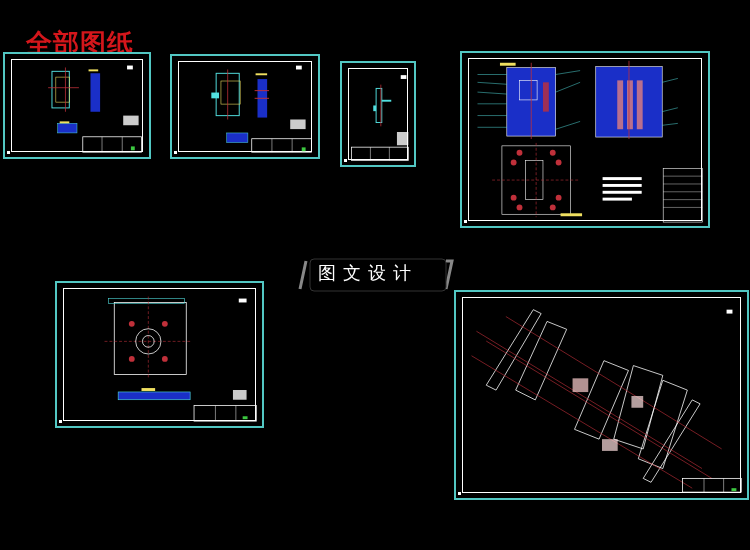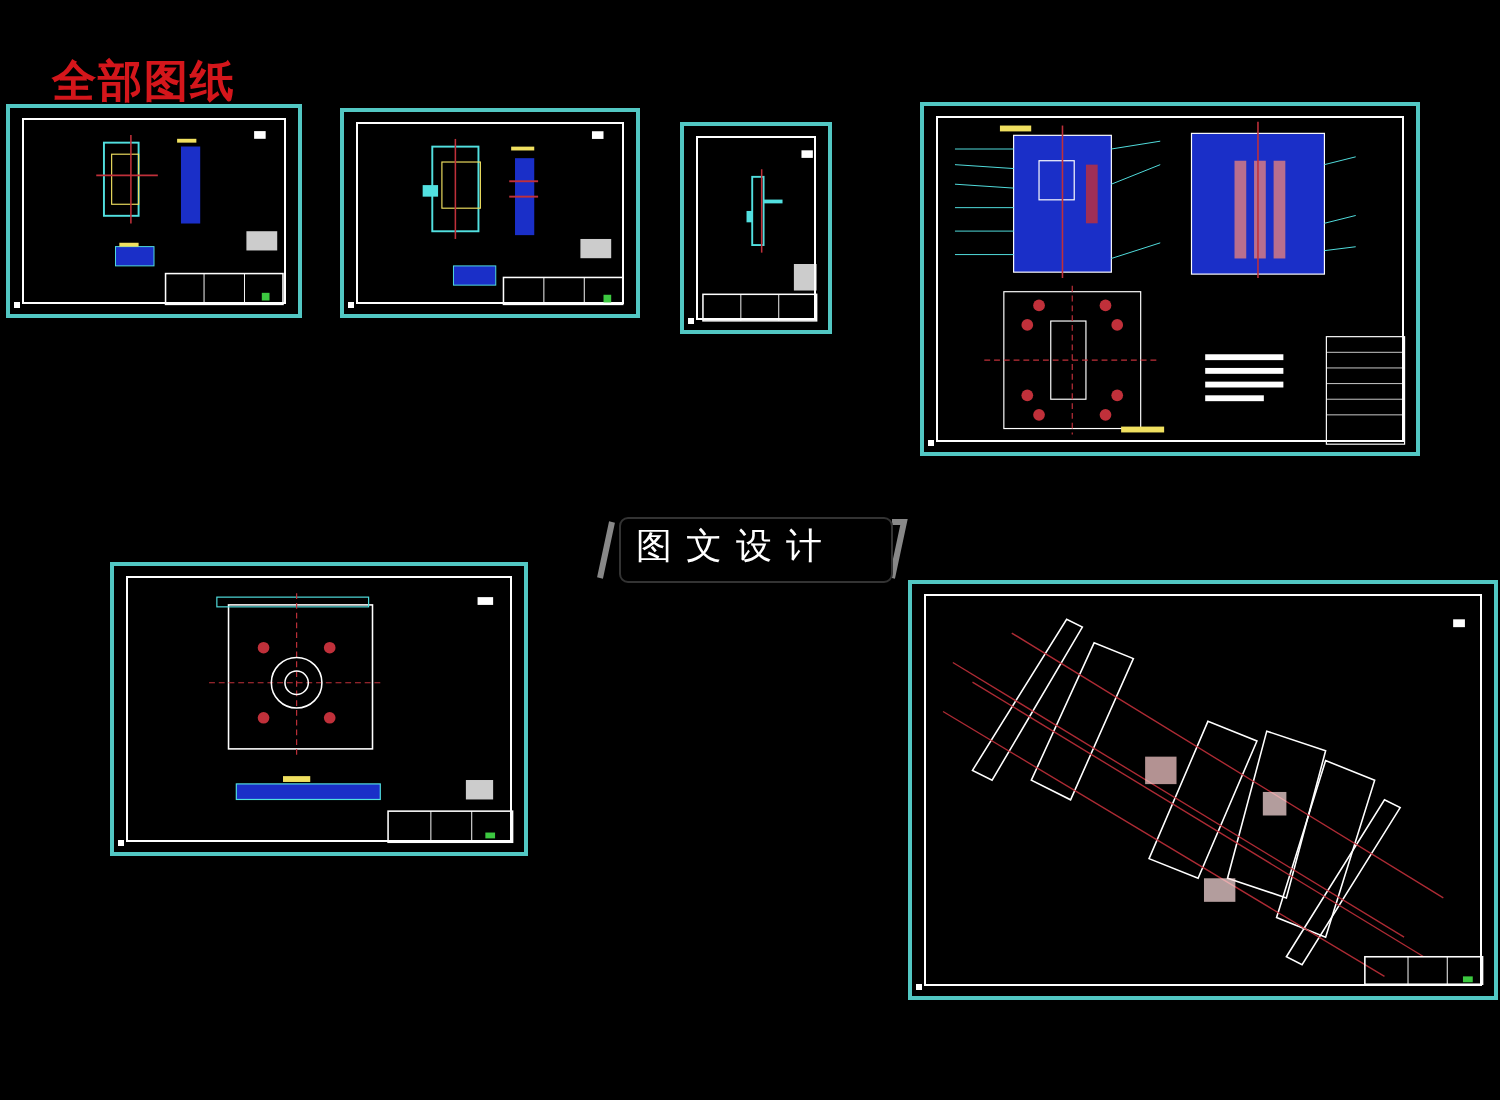--- a/index.html
+++ b/index.html
@@ -1,17 +1,17 @@
 <!DOCTYPE html>
 <html><head>
 <meta charset="utf-8">
 <style>
   html, body { margin:0; padding:0; background:#000; }
   body { width:750px; height:550px; position:relative; overflow:hidden; font-family:"DejaVu Sans", sans-serif; }
-  .title { position:absolute; left:26px; top:26px; color:#d4161b; font-size:22px; font-weight:bold; letter-spacing:1px; font-family:"DejaVu Serif", serif; }
+  .title { position:absolute; left:26px; top:26px; color:#d4161b; font-size:26px; font-weight:bold; letter-spacing:1px; font-family:"DejaVu Serif", serif; }
   .sheet { position:absolute; border:2px solid #52c7c3; box-sizing:border-box; background:#000; }
   .sheet .inner { position:absolute; left:6px; top:5px; right:6px; bottom:5px; border:1px solid #ffffff; }
   .sheet .corner { position:absolute; left:2px; bottom:3px; width:3px; height:3px; background:#fff; }
   .sheet svg { position:absolute; left:0; top:0; width:100%; height:100%; }
   .watermark { position:absolute; left:296px; top:255px; width:160px; height:42px; }
   .watermark .wm-text { position:absolute; left:22px; top:6px; color:#fff; font-size:18px; letter-spacing:7px; font-family:Liberation Serif, serif; }
   .watermark .wm-bg { position:absolute; left:0; top:0; width:160px; height:42px; }
 </style>
 </head>
 <body>

